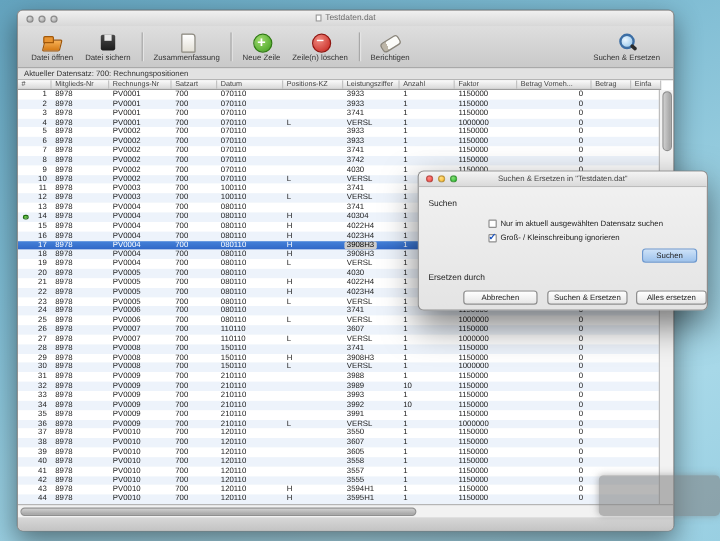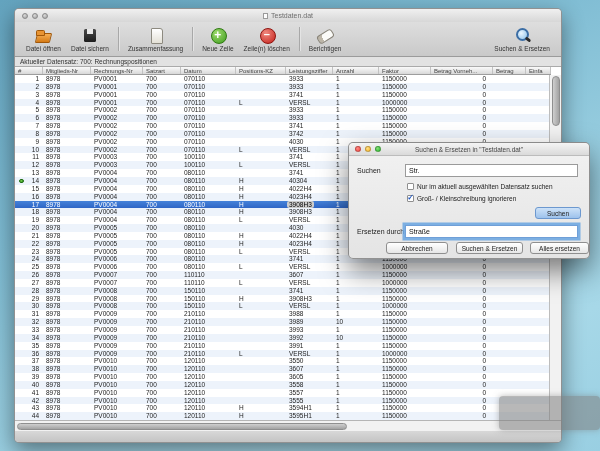--- a/index.html
+++ b/index.html
@@ -809,34 +809,32 @@
   <div class="dtitlebar">
     <div class="lights" style="margin-left:6px;">
       <span class="dlight dl-red"></span>
       <span class="dlight dl-yellow"></span>
       <span class="dlight dl-green"></span>
     </div>
     <div class="dtitle">Suchen &amp; Ersetzen in "Testdaten.dat"</div>
   </div>
 
   <span class="dlabel" style="left:8px; top:24px;">Suchen</span>
-  <input class="dfield" style="top: 21px;" value="Str.">
 
   <label class="chk" style="left:58px; top:40px;">
     <span class="box"></span>
     <span>Nur im aktuell ausgewählten Datensatz suchen</span>
   </label>
   <label class="chk" style="left:58px; top:52px;">
     <span class="box on"></span>
     <span>Groß- / Kleinschreibung ignorieren</span>
   </label>
 
   <div class="dbtn blue" style="left:186px; top:64px; width:46px;">Suchen</div>
 
   <span class="dlabel" style="left:8px; top:85px;">Ersetzen durch</span>
-  <input class="dfield focus" style="top: 82px;" value="Straße">
 
   <div class="dbtn" style="left:37px;  top:99px; width:62px;">Abbrechen</div>
   <div class="dbtn" style="left:107px; top:99px; width:67px;">Suchen &amp; Ersetzen</div>
   <div class="dbtn" style="left:181px; top:99px; width:59px;">Alles ersetzen</div>
 </div>
 
 <div class="watermark"></div>
 
 </body></html>

